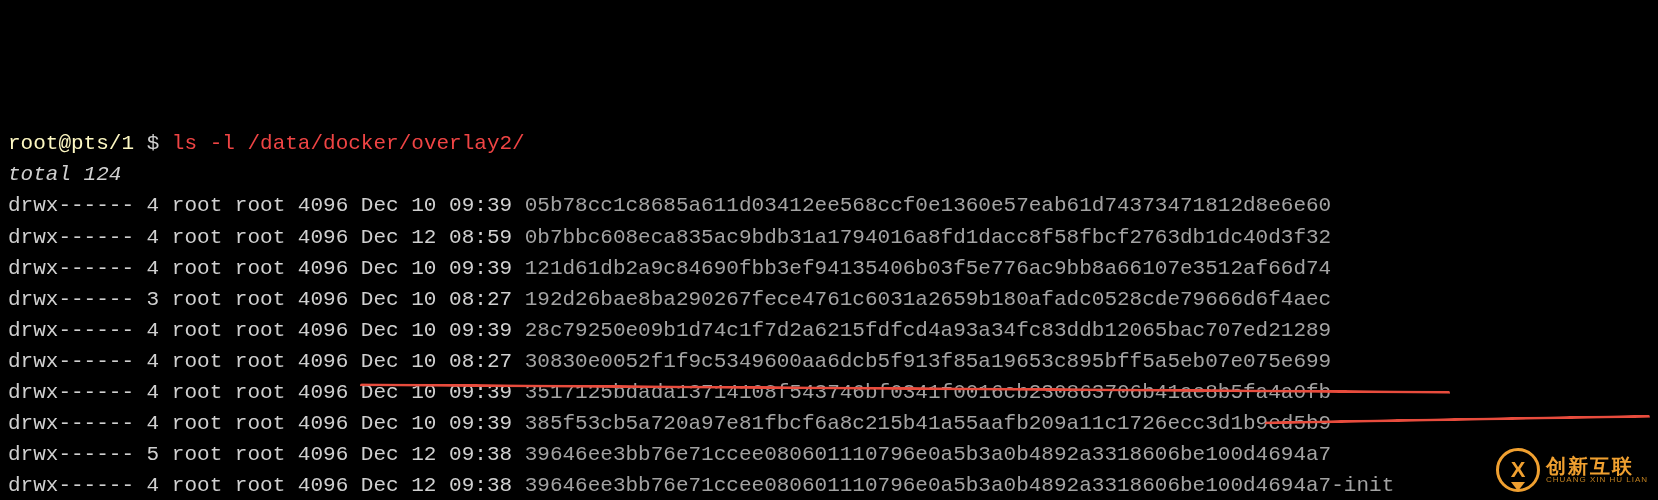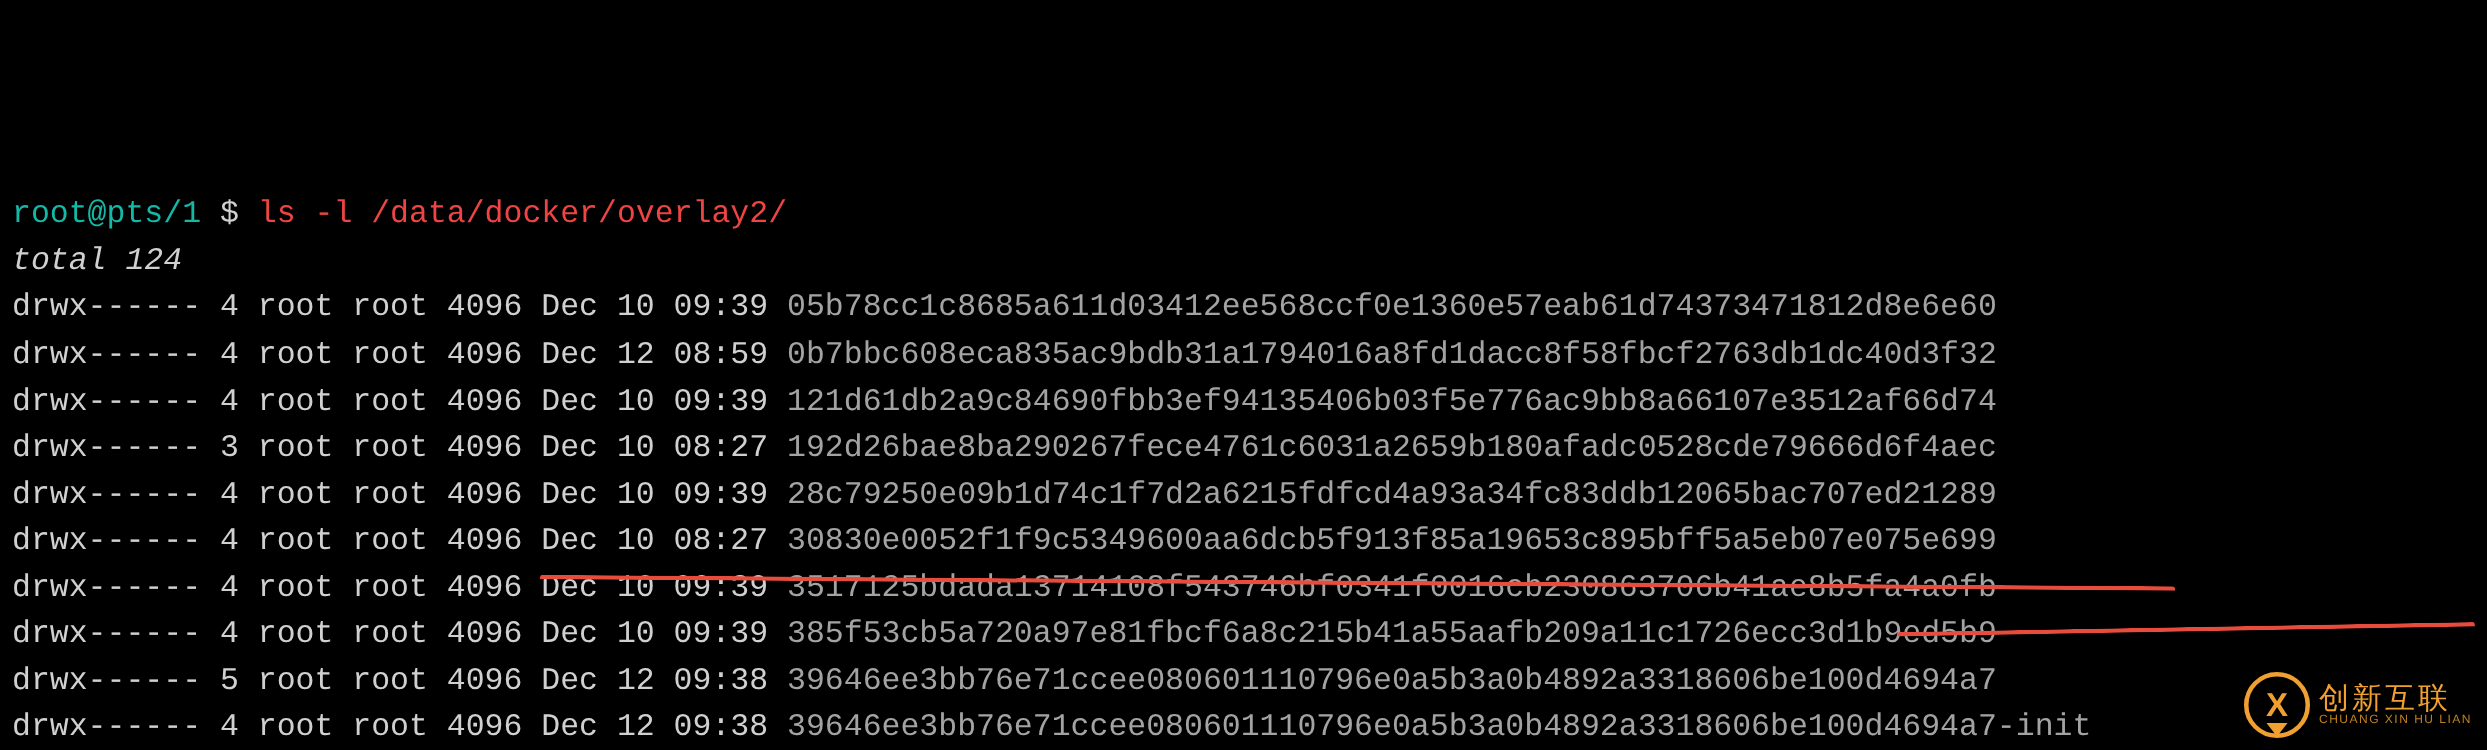--- a/index.html
+++ b/index.html
@@ -14,21 +14,21 @@
       font-size: 21px;
       line-height: 1.48;
       padding: 4px 8px;
       white-space: pre;
       overflow: hidden;
       position: relative;
       width: 1658px;
       height: 500px;
     }
     .prompt-user {
-      color: #14b8a6;
+      color: #fef9c3;
     }
     .prompt-sep {
       color: #d0d0d0;
     }
     .command {
       color: #ef4444;
     }
     .dirname {
       color: #a3a3a3;
     }
@@ -82,21 +82,21 @@
       border-right: 7px solid transparent;
       border-top: 9px solid #f0a030;
     }
     .watermark-text {
       display: flex;
       flex-direction: column;
       line-height: 1.0;
     }
     .watermark-cn {
       font-size: 20px;
-      font-weight: normal;
+      font-weight: bold;
       letter-spacing: 2px;
     }
     .watermark-en {
       font-size: 8px;
       letter-spacing: 1px;
       color: #c08020;
     }
   </style>
 </head>
 <body>

